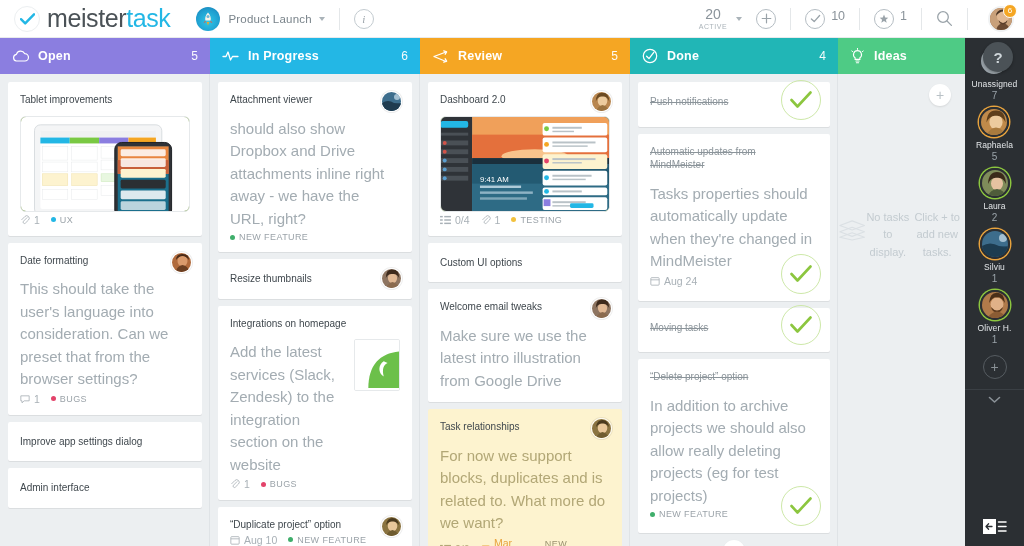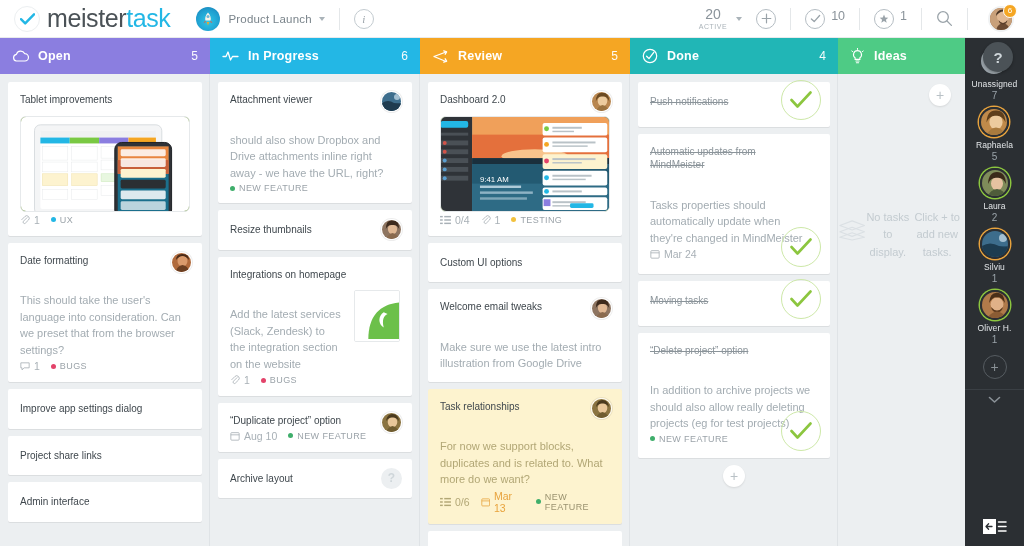--- a/index.html
+++ b/index.html
@@ -85,21 +85,21 @@
     box-shadow: 0 1px 0 rgba(0,0,0,.07); position: relative;
   }
   .card.slim { padding: 13px 12px; }
   .card.due { background: #fdf3cf; }
   .card.done { background: #fff; }
   .card-title {
     font-size: 10px; color: #3f474d; line-height: 1.35; padding-right: 26px;
   }
   .card.done .card-title { color: #8b949a; text-decoration: line-through; }
   .card-desc {
-    font-size: 11px; color: #a3acb2; line-height: 1.5; margin-top: 25px; padding-right: 4px;
+    font-size: 15px; color: #a3acb2; line-height: 1.5; margin-top: 11px; padding-right: 4px;
   }
   .card.due .card-desc { color: #b2a776; }
   .card-meta { display: flex; align-items: center; gap: 11px; margin-top: 2px; }
   .meta-item { display: flex; align-items: center; gap: 4px; font-size: 10.5px; color: #a8b0b6; }
   .meta-item.date-due { color: #e8a33d; }
   .tag { display: flex; align-items: center; gap: 4px; font-size: 9px; letter-spacing: .4px; color: #9ba3a9; }
   .tag .dot { width: 5px; height: 5px; border-radius: 50%; flex: 0 0 5px; }
 
   .card-avatar {
     position: absolute; top: 9px; right: 10px; width: 21px; height: 21px; border-radius: 50%;
@@ -344,23 +344,20 @@
             </span>
             <span class="tag">
               <span class="dot" style="background:#e3436a"></span>
               <span>BUGS</span>
             </span>
           </div>
         </div>
 
         <div class="card slim">
           <div class="card-title">Improve app settings dialog</div>
-        </div>
-        <div class="card slim">
-          <div class="card-title">Project share links</div>
         </div>
         <div class="card slim">
           <div class="card-title">Admin interface</div>
         </div>
 
         <div class="col-sep"></div>
       </div>
     </div>
 
     <div class="column" style="flex:0 0 210px">
@@ -671,21 +668,21 @@
 
         <div class="card done" style="padding-bottom:14px">
           <div class="card-title">Automatic updates from MindMeister</div>
           <div class="card-desc">Tasks properties should automatically update when they're changed in MindMeister</div>
           <div class="card-meta">
             <span class="meta-item">
               <svg width="10" height="10" viewBox="0 0 12 12">
                   <rect x="1" y="2" width="10" height="9" rx="1" stroke="#a8b0b6" stroke-width="1" fill="none"></rect>
                   <path d="M1 4.6 H11" stroke="#a8b0b6" stroke-width="1"></path>
                 </svg>
-              <span>Mar 24</span>
+              <span>Aug 24</span>
             </span>
           </div>
           <div class="check-done">
             <svg width="22" height="18" viewBox="0 0 22 18">
                 <path d="M1.5 9 L7.5 15.5 L20.5 1.5" stroke="#8cc63f" stroke-width="2.6" fill="none" stroke-linecap="round" stroke-linejoin="round"></path>
               </svg>
           </div>
         </div>
 
         <div class="card done slim" style="padding-bottom:18px">

